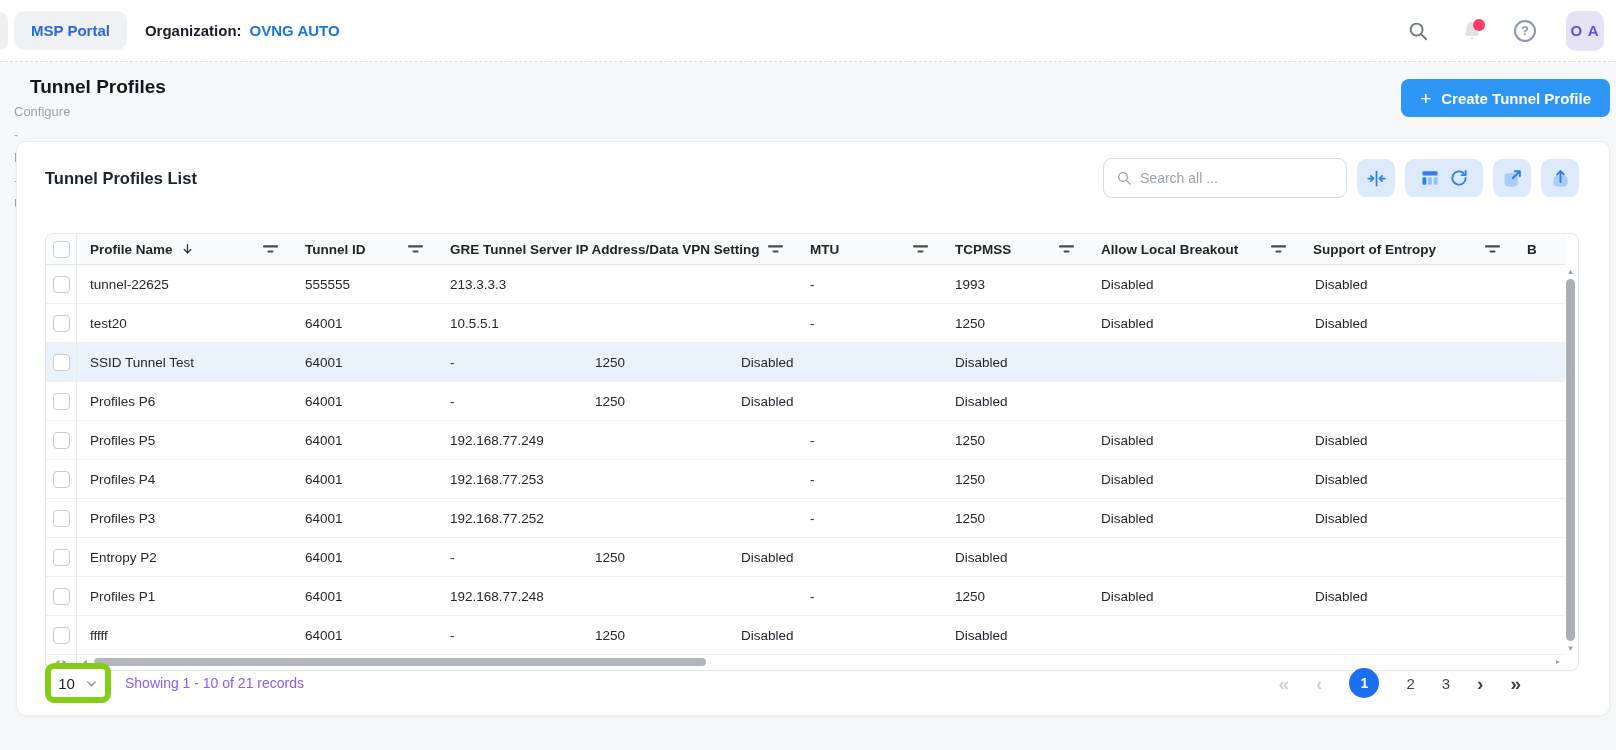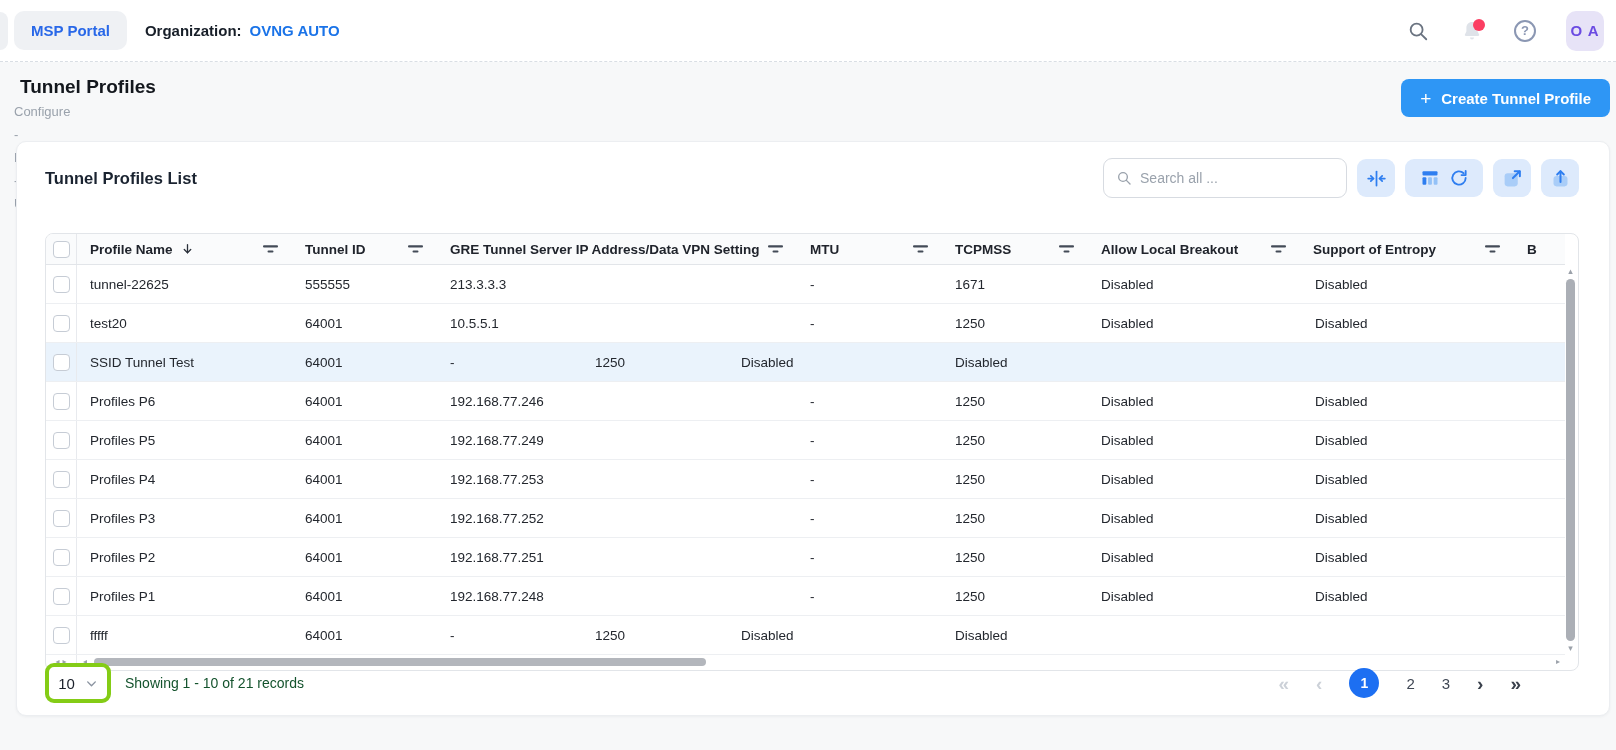--- a/index.html
+++ b/index.html
@@ -21,21 +21,21 @@
   .portal-badge { background:#eff1f4; color:#2968e8; font-weight:700; font-size:15px; padding:11px 17px; border-radius:10px; cursor:pointer; }
   .org { margin-left:18px; font-size:15px; font-weight:700; color:#171e28; display:flex; gap:8px; align-items:center; }
   .org-value { color:#1a73e8; cursor:pointer; text-decoration:none; }
   .topbar-right { margin-left:auto; display:flex; align-items:center; gap:30px; }
   .tb-ic { width:24px; height:24px; display:flex; align-items:center; justify-content:center; cursor:pointer; position:relative; }
   .bell-dot { position:absolute; right:-1px; top:0; width:12px; height:12px; border-radius:50%; background:#fb3e62; }
   .help-circle { width:22px; height:22px; border:2px solid #8b97b3; border-radius:50%; color:#8b97b3; font-size:13px; font-weight:700; display:flex; align-items:center; justify-content:center; cursor:pointer; }
   .avatar { width:38px; height:40px; border-radius:10px; background:#e7e3f7; color:#6b4be2; font-weight:700; font-size:15px; display:flex; align-items:center; justify-content:center; letter-spacing:1px; cursor:pointer; }
   
   .page-head { position:absolute; top:62px; left:0; right:0; height:79px; }
-  .page-title { position:absolute; left:20px; top:14px; font-size:19px; font-weight:700; color:#13171d; }
+  .page-title { position:absolute; left:30px; top:14px; font-size:19px; font-weight:700; color:#13171d; }
   .breadcrumb { position:absolute; left:14px; top:42px; font-size:13px; color:#9aa2ac; display:flex; gap:8px;flex-direction:column; }
   .bc-item { cursor:pointer; }
   .create-btn { position:absolute; right:6px; top:17px; height:38px; background:#2e96f5; color:#fff; border:none; border-radius:8px; font-size:15px; font-weight:600; font-family:inherit; display:flex; align-items:center; gap:10px; padding:0 19px; cursor:pointer; }
   .plus-glyph { font-size:19px; font-weight:400; line-height:1; }
   
   .card { position:absolute; left:16px; right:6px; top:141px; height:575px; background:#fff; border:1px solid #eceef1; border-radius:10px; box-shadow:0 1px 3px rgba(20,30,50,.05); }
   .card-head { position:absolute; top:16px; left:28px; right:30px; height:40px; display:flex; align-items:center; }
   .list-title { font-size:16.5px; font-weight:700; color:#1a2330; }
   .search-box { margin-left:auto; width:244px; height:40px; border:1px solid #d7dbe1; border-radius:9px; display:flex; align-items:center; gap:8px; padding:0 12px; background:#fff; }
   .search-box input { border:none; outline:none; font-size:14px; color:#333; width:100%; font-family:inherit; background:transparent; }
@@ -58,22 +58,22 @@
   .vscroll { position:absolute; right:1px; top:33px; bottom:17px; width:13px; display:flex; flex-direction:column; align-items:center; }
   .varrow { color:#9ba1aa; font-size:9px; line-height:9px; cursor:pointer; }
   .vthumb { flex:1; width:9px; background:#abafb6; border-radius:5px; margin:3px 0; cursor:pointer; }
   .hscroll { position:absolute; left:0; right:15px; bottom:1px; height:14px; display:flex; align-items:center; }
   .hs-left { width:31px; display:flex; justify-content:center; gap:3px; border-right:1px solid #e8eaee; height:100%; align-items:center; }
   .harrow { color:#9ba1aa; font-size:8px; line-height:8px; cursor:pointer; }
   .hthumb { width:612px; height:8px; border-radius:4px; background:#b3b6bc; margin-left:7px; cursor:pointer; }
   .hs-rightarrow { margin-left:auto; margin-right:3px; }
   
   .pagerbar { position:absolute; left:28px; right:30px; bottom:12px; height:40px; display:flex; align-items:center; }
-  .size-select { width:66px; height:40px; border:4px solid #84cc16; border-radius:9px; display:flex; align-items:center; justify-content:center; gap:10px; font-size:15px; color:#1b212b; background:#fff; cursor:pointer; }
-  .summary { margin-left:14px; font-size:14px; color:#14532d; }
+  .size-select { width:66px; height:40px; border:6px solid #84cc16; border-radius:9px; display:flex; align-items:center; justify-content:center; gap:10px; font-size:15px; color:#1b212b; background:#fff; cursor:pointer; }
+  .summary { margin-left:14px; font-size:14px; color:#8b5cf6; }
   .pager { margin-left:auto; margin-right:58px; display:flex; align-items:center; gap:27px; }
   .pg-ctrl { font-size:19px; font-weight:600; color:#3a414c; cursor:pointer; line-height:1; }
   .pg-ctrl.disabled { color:#ccd1d8; }
   .pg-num { font-size:15px; color:#3f4754; cursor:pointer; }
   .pg-current { width:30px; height:30px; border-radius:50%; background:#1d6ff2; color:#fff; display:flex; align-items:center; justify-content:center; font-size:14px; font-weight:600; cursor:pointer; }
 </style>
 </head>
 <body>
 
 <div class="topbar">
@@ -256,21 +256,21 @@
         </div>
       <div class="t-body">
           <div class="trow">
             <div class="cb-cell">
               <div class="checkbox"></div>
             </div>
             <div class="tcell" style="width: 215px;">tunnel-22625</div>
             <div class="tcell" style="width: 145px;">555555</div>
             <div class="tcell" style="width: 360px;">213.3.3.3</div>
             <div class="tcell" style="width: 145px;">-</div>
-            <div class="tcell" style="width: 146px;">1671</div>
+            <div class="tcell" style="width: 146px;">1993</div>
             <div class="tcell" style="width: 214px;">Disabled</div>
             <div class="tcell" style="width: 212px;">Disabled</div>
             <div class="tcell" style="width: 160px;"></div>
           </div>
           <div class="trow">
             <div class="cb-cell">
               <div class="checkbox"></div>
             </div>
             <div class="tcell" style="width: 215px;">test20</div>
             <div class="tcell" style="width: 145px;">64001</div>
@@ -292,21 +292,20 @@
             <div class="tcell" style="width: 214px;">Disabled</div>
             <div class="tcell" style="width: 212px;">Disabled</div>
             <div class="tcell" style="width: 160px;"></div>
           </div>
           <div class="trow">
             <div class="cb-cell">
               <div class="checkbox"></div>
             </div>
             <div class="tcell" style="width: 215px;">Profiles P6</div>
             <div class="tcell" style="width: 145px;">64001</div>
-            <div class="tcell" style="width: 360px;">192.168.77.246</div>
             <div class="tcell" style="width: 145px;">-</div>
             <div class="tcell" style="width: 146px;">1250</div>
             <div class="tcell" style="width: 214px;">Disabled</div>
             <div class="tcell" style="width: 212px;">Disabled</div>
             <div class="tcell" style="width: 160px;"></div>
           </div>
           <div class="trow">
             <div class="cb-cell">
               <div class="checkbox"></div>
             </div>
@@ -342,23 +341,22 @@
             <div class="tcell" style="width: 145px;">-</div>
             <div class="tcell" style="width: 146px;">1250</div>
             <div class="tcell" style="width: 214px;">Disabled</div>
             <div class="tcell" style="width: 212px;">Disabled</div>
             <div class="tcell" style="width: 160px;"></div>
           </div>
           <div class="trow">
             <div class="cb-cell">
               <div class="checkbox"></div>
             </div>
-            <div class="tcell" style="width: 215px;">Profiles P2</div>
-            <div class="tcell" style="width: 145px;">64001</div>
-            <div class="tcell" style="width: 360px;">192.168.77.251</div>
+            <div class="tcell" style="width: 215px;">Entropy P2</div>
+            <div class="tcell" style="width: 145px;">64001</div>
             <div class="tcell" style="width: 145px;">-</div>
             <div class="tcell" style="width: 146px;">1250</div>
             <div class="tcell" style="width: 214px;">Disabled</div>
             <div class="tcell" style="width: 212px;">Disabled</div>
             <div class="tcell" style="width: 160px;"></div>
           </div>
           <div class="trow">
             <div class="cb-cell">
               <div class="checkbox"></div>
             </div>

